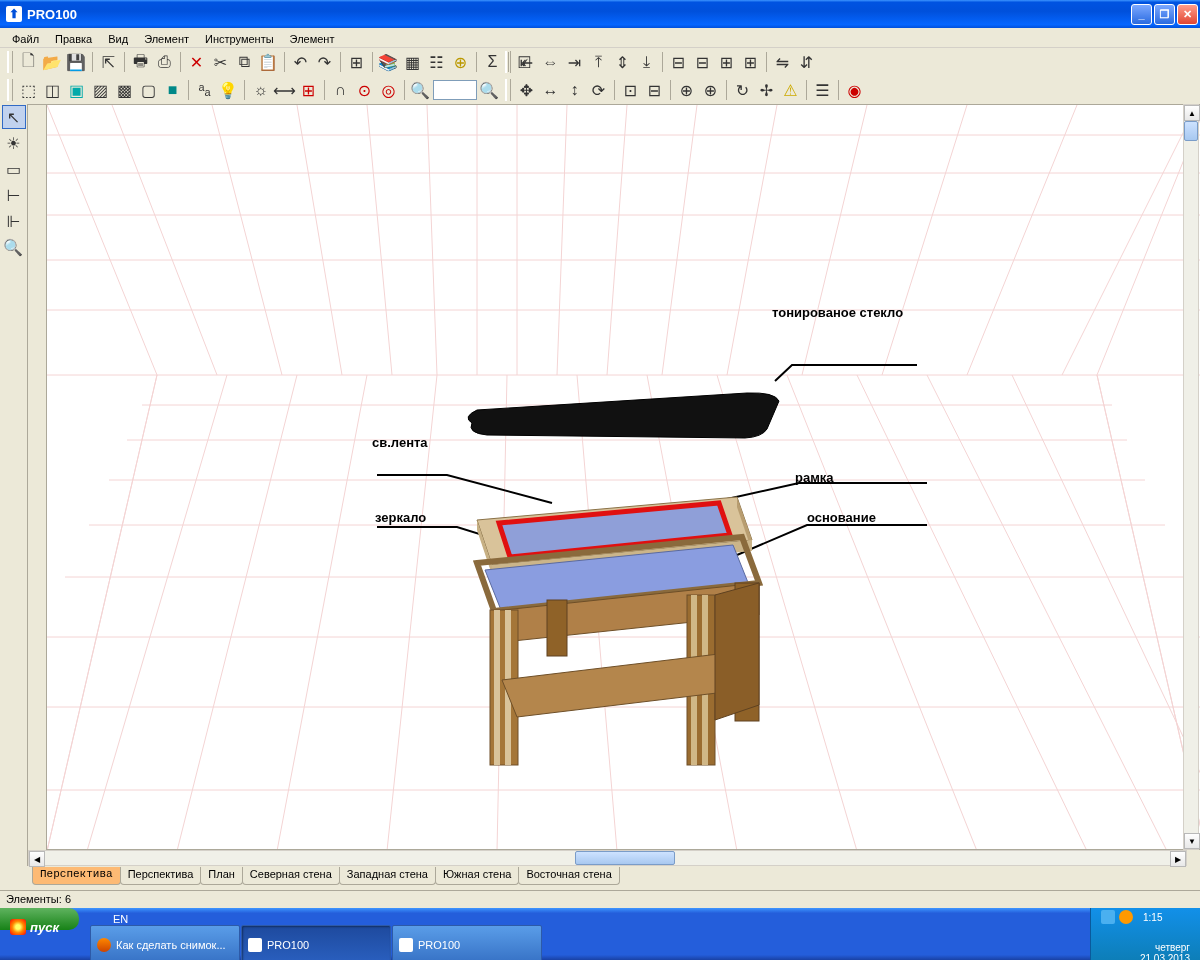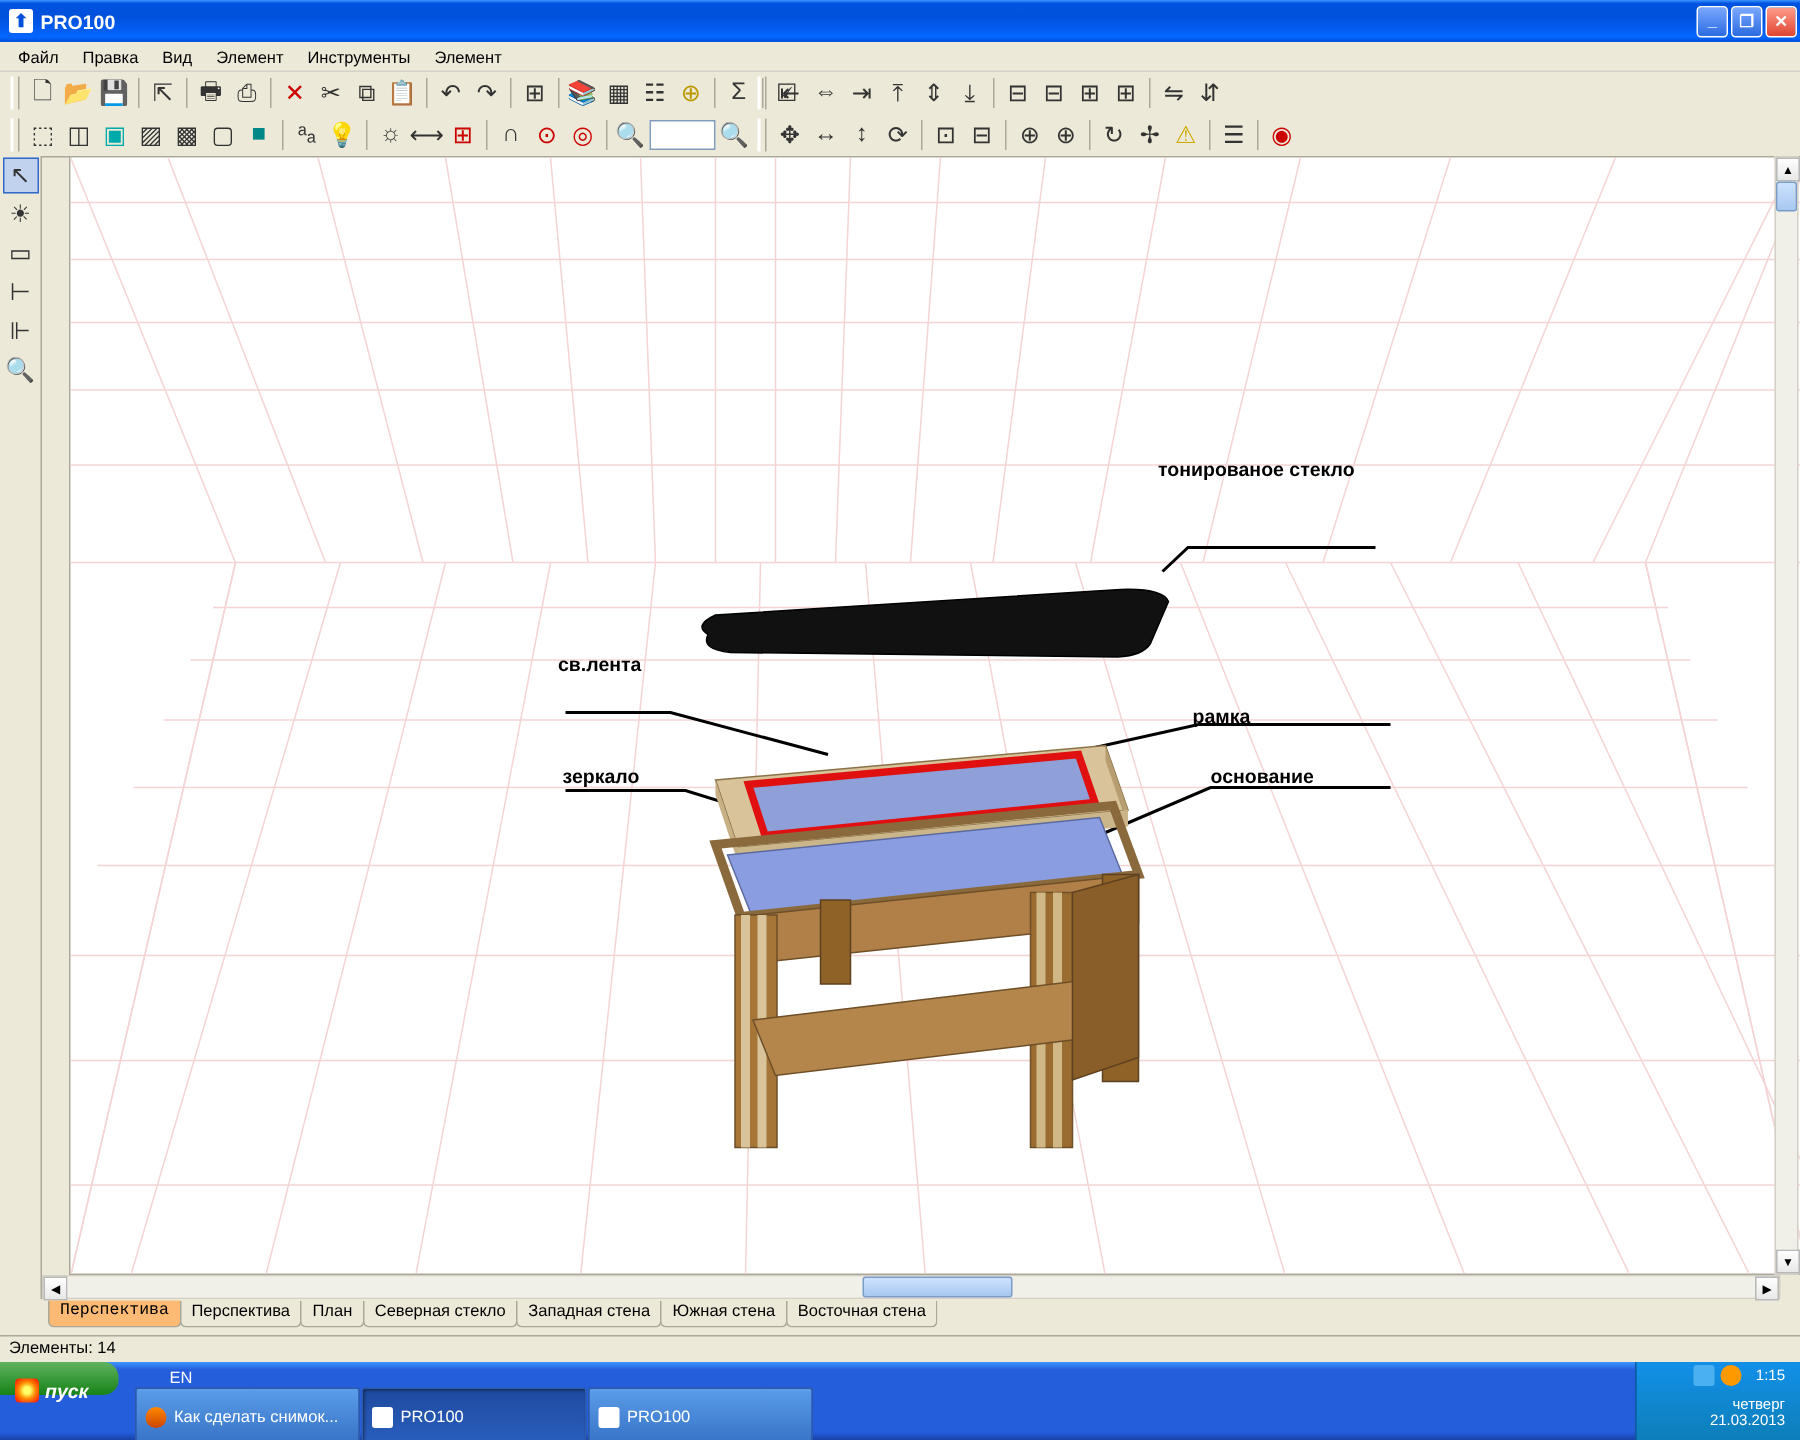--- a/index.html
+++ b/index.html
@@ -50,21 +50,21 @@
 
 .statusbar { position: absolute; left: 0; top: 890px; width: 1200px; height: 18px; background: #ece9d8; border-top: 1px solid #aca899; font-size: 11px; padding: 2px 6px; }
 
 
 .taskbar { position: absolute; left: 0; bottom: 0; width: 1200px; height: 52px; background: linear-gradient(to bottom, #3d95ff 0%, #245edb 10%, #245edb 90%, #1941a5 100%); display: flex; flex-direction: column; }
 .taskbar-top { height: 22px; display: flex; align-items: center; }
 .start-btn { height: 22px; background: linear-gradient(to bottom, #5fb35f, #178217); border-radius: 0 10px 10px 0; padding: 16px 20px 0 10px; color: white; font-weight: bold; font-style: italic; font-size: 13px; display: flex; align-items: center; cursor: pointer; }
 .start-icon { width: 16px; height: 16px; background: radial-gradient(circle, #ff6 20%, #f80 50%, #f00 100%); border-radius: 3px; margin-right: 4px; }
 .lang-ind { margin-left: 30px; color: white; font-size: 11px; padding: 2px 4px; cursor: pointer; }
 .systray { position: absolute; right: 0; top: 0; height: 52px; background: linear-gradient(to bottom, #1290e9, #0d7eb8); padding: 2px 10px; color: white; font-size: 10px; text-align: right; min-width: 110px; border-left: 1px solid #0a5a9c; }
-.systray .tray-icons { display: flex; gap: 4px; justify-content: flex-end; align-items: center; margin-bottom: 7px; }
+.systray .tray-icons { display: flex; gap: 4px; align-items: center; margin-bottom: 18px; }
 .systray .tray-icon { width: 14px; height: 14px; background: #4ab0f0; border-radius: 2px; }
 .taskbar-bottom { height: 30px; display: flex; align-items: center; padding-left: 90px; gap: 1px; }
 .task-btn { height: 40px; min-width: 150px; background: linear-gradient(to bottom, #5a9de8, #3570c4); border: 1px solid #2d5aa8; border-radius: 2px; color: white; font-size: 11px; padding: 0 6px; display: flex; align-items: center; cursor: pointer; gap: 5px; }
 .task-btn.active { background: linear-gradient(to bottom, #1e4a9e, #2a60c0); box-shadow: inset 1px 1px 2px rgba(0,0,0,0.4); }
 .task-btn .ticon { width: 14px; height: 14px; background: #fff; border-radius: 2px; flex-shrink: 0; }
 
 
 .annot { position: absolute; font-size: 13px; font-weight: bold; color: #000; }
 </style>
 </head>
@@ -339,28 +339,28 @@
   <div class="scroll-track">
       <div class="scroll-thumb" style="left:530px;top:0;height:14px;width:100px;"></div>
     </div>
   <div class="scroll-btn">▶</div>
 </div>
 
 <div class="view-tabs">
   <div class="view-tab active">Перспектива</div>
   <div class="view-tab">Перспектива</div>
   <div class="view-tab">План</div>
-  <div class="view-tab">Северная стекло</div>
+  <div class="view-tab">Северная стена</div>
   <div class="view-tab">Западная стена</div>
   <div class="view-tab">Южная стена</div>
   <div class="view-tab">Восточная стена</div>
 </div>
 
 <div class="statusbar">
-  <span>Элементы: 14</span>
+  <span>Элементы: 6</span>
 </div>
 
 <div class="taskbar">
   <div class="taskbar-top">
     <div class="start-btn">
       <span class="start-icon"></span>
       <span>пуск</span>
     </div>
     <div class="lang-ind">EN</div>
   </div>

